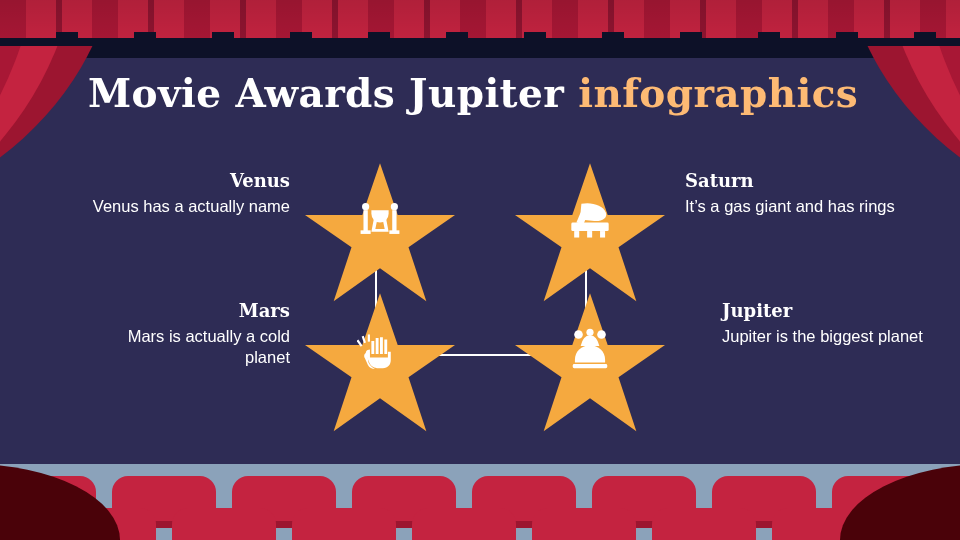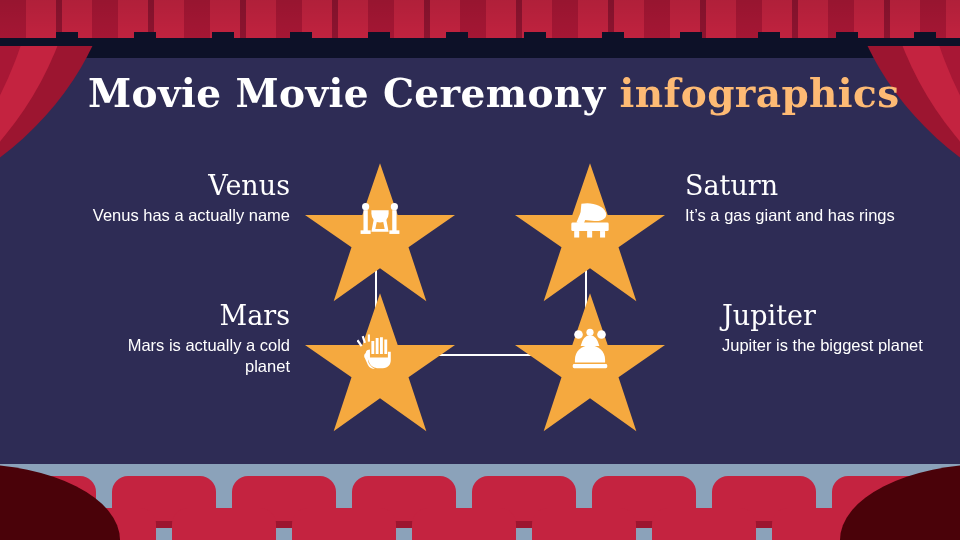--- a/index.html
+++ b/index.html
@@ -60,22 +60,22 @@
   
   .conn{position:absolute;background:#ffffff;}
   .conn-v{width:2px;}
   .conn-h{height:2px;}
   #conn-venus-mars{left:375px;top:255px;height:62px;}
   #conn-saturn-jupiter{left:585px;top:255px;height:62px;}
   #conn-mars-jupiter{left:380px;top:354px;width:200px;}
 
   
   .block{position:absolute;width:210px;color:#ffffff;}
-  .block h3{margin:0 0 6px 0;font-family:"DejaVu Serif",serif;font-weight:normal;
-     font-size:27px;line-height:1;}
+  .block h3{margin:0 0 6px 0;font-family:"DejaVu Serif",serif;font-weight:bold;
+     font-size:18px;line-height:1;}
   .block p{margin:0;font-size:16.5px;line-height:1.25;font-weight:400;}
   .block.right-al{text-align:right;}
   .block.left-al{text-align:left;}
   #blk-venus{left:80px;top:172px;}
   #blk-mars{left:80px;top:302px;}
   #blk-saturn{left:685px;top:172px;}
   #blk-jupiter{left:722px;top:302px;}
 
   
   .floor{position:absolute;left:0;bottom:0;width:960px;height:76px;background:#8ba2ba;overflow:hidden;}
@@ -105,21 +105,21 @@
       <div class="fold f2"></div>
       <div class="fold f3"></div>
   </div>
   <div class="drape right">
     <div class="fold f1"></div>
       <div class="fold f2"></div>
       <div class="fold f3"></div>
   </div>
 
   <div class="title">
-    <span>Movie Movie Ceremony </span><span class="accent">infographics</span>
+    <span>Movie Awards Jupiter </span><span class="accent">infographics</span>
   </div>
 
   <div class="conn conn-v" id="conn-venus-mars"></div>
   <div class="conn conn-v" id="conn-saturn-jupiter"></div>
   <div class="conn conn-h" id="conn-mars-jupiter"></div>
 
   <div class="star" id="star-venus">
     <svg viewBox="0 0 100 95">
       <polygon points="50,0 61.8,34.5 100,34.5 69,56 80.9,92 50,70 19.1,92 31,56 0,34.5 38.2,34.5" fill="#f5a93f"></polygon>
     </svg>

